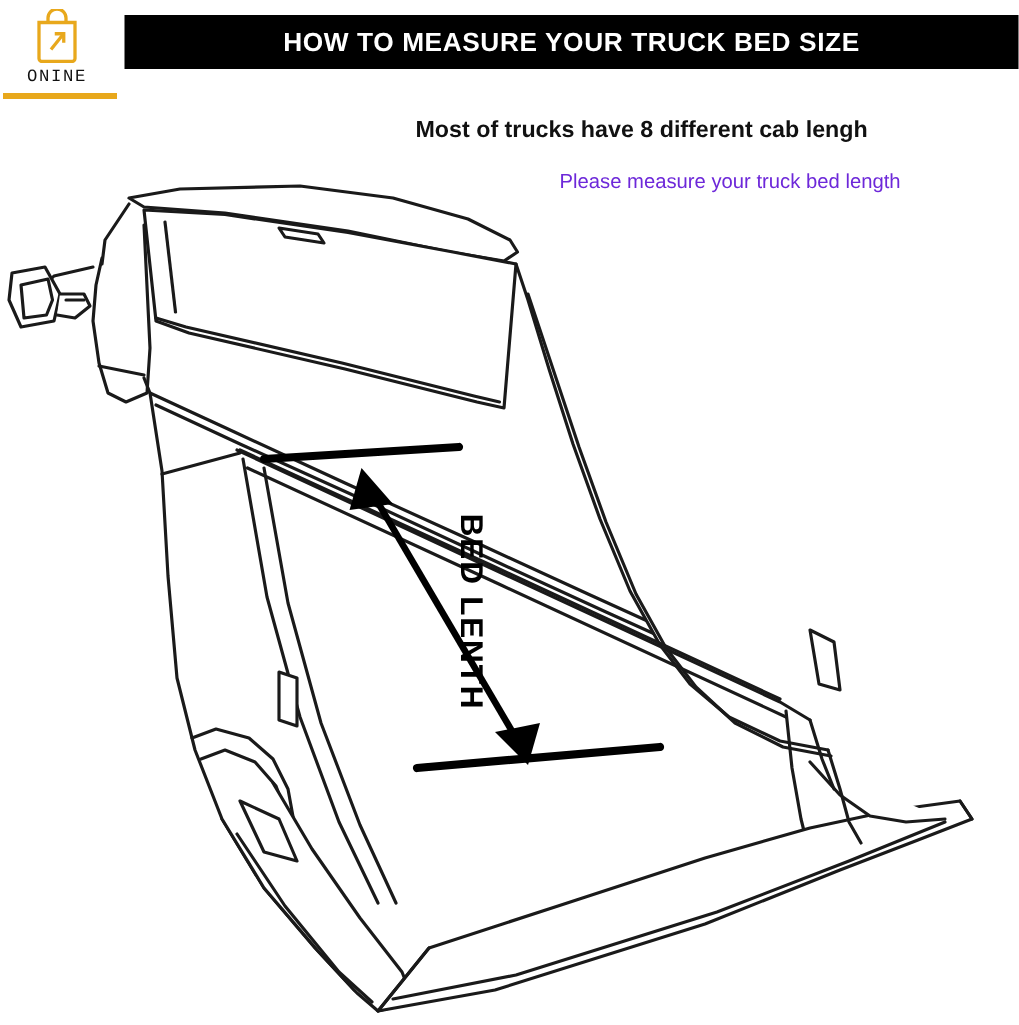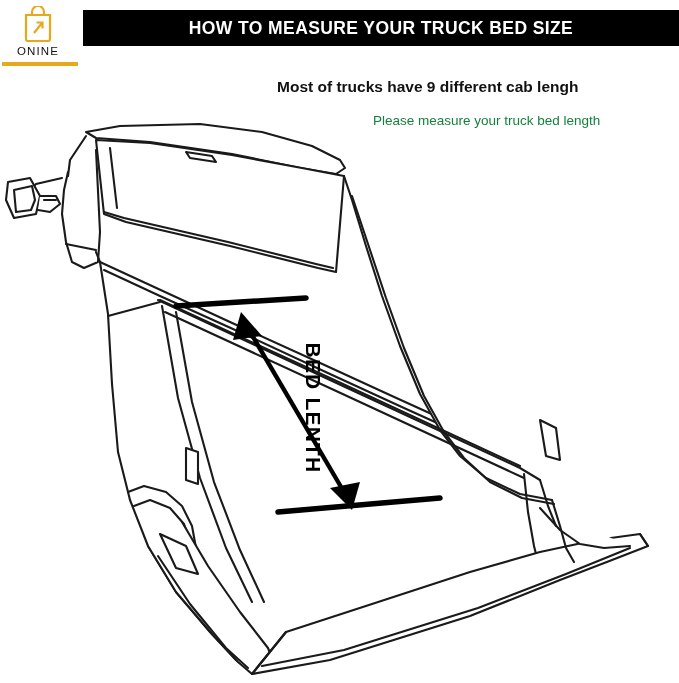--- a/index.html
+++ b/index.html
@@ -57,21 +57,21 @@
     width: 34px;
     height: 36px;
     position: relative;
   }
   .logo-mark svg { display: block; }
   .logo-text {
     margin-top: 3px;
     font-size: 11.5px;
     letter-spacing: 1.1px;
     color: #111111;
-    font-family: Liberation Sans, sans-serif;
+    font-family: Liberation Mono, monospace;
   }
   .logo-underline {
     position: absolute;
     left: 2px;
     top: 62px;
     width: 76px;
     height: 4px;
     background: #e8a81c;
   }
 
@@ -83,21 +83,21 @@
     font-size: 15.5px;
     font-weight: bold;
     color: #111111;
     white-space: nowrap;
   }
   .note {
     position: absolute;
     left: 373px;
     top: 112px;
     font-size: 13.5px;
-    color: #15803d;
+    color: #6d28d9;
     line-height: 18px;
     white-space: nowrap;
   }
 
   
   .illustration {
     position: absolute;
     left: 0;
     top: 0;
     width: 679px;
@@ -141,21 +141,21 @@
       </svg>
     </div>
     <div class="logo-text">ONINE</div>
   </div>
   <div class="logo-underline"></div>
 
   <div class="header-bar">
     <div class="header-title">HOW TO MEASURE YOUR TRUCK BED SIZE</div>
   </div>
 
-  <div class="subtitle">Most of trucks have 9 different cab lengh</div>
+  <div class="subtitle">Most of trucks have 8 different cab lengh</div>
   <div class="note">
     <div>Please measure your truck bed length</div>
   </div>
 
   <svg class="illustration" viewBox="0 0 679 683">
     <g fill="none" stroke="#1a1a1a" stroke-width="2.1" stroke-linejoin="round" stroke-linecap="round">
 
       <path d="M86 132 L120 126 L200 124 L262 132 L312 146 L340 160
                L345 168 L336 174 L300 168 L232 154 L150 142 L96 138 Z" fill="#ffffff"></path>
 

